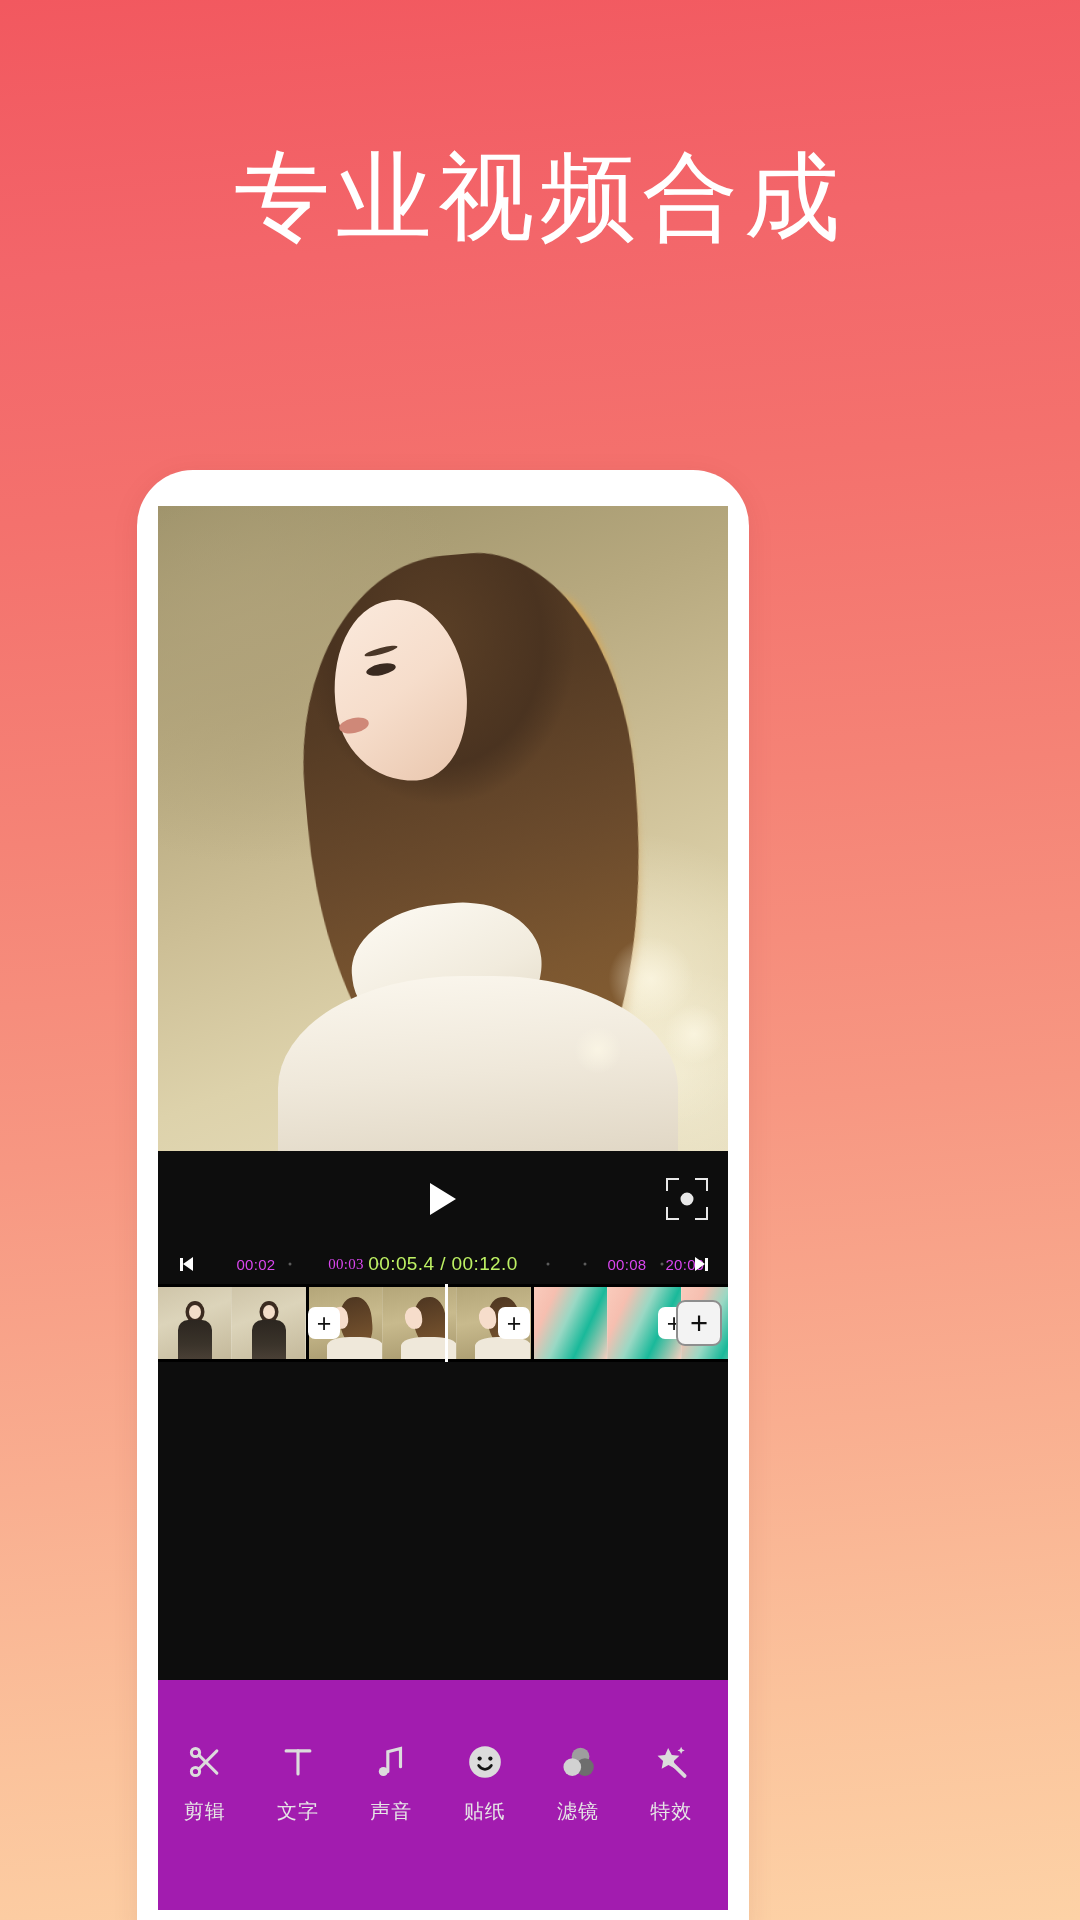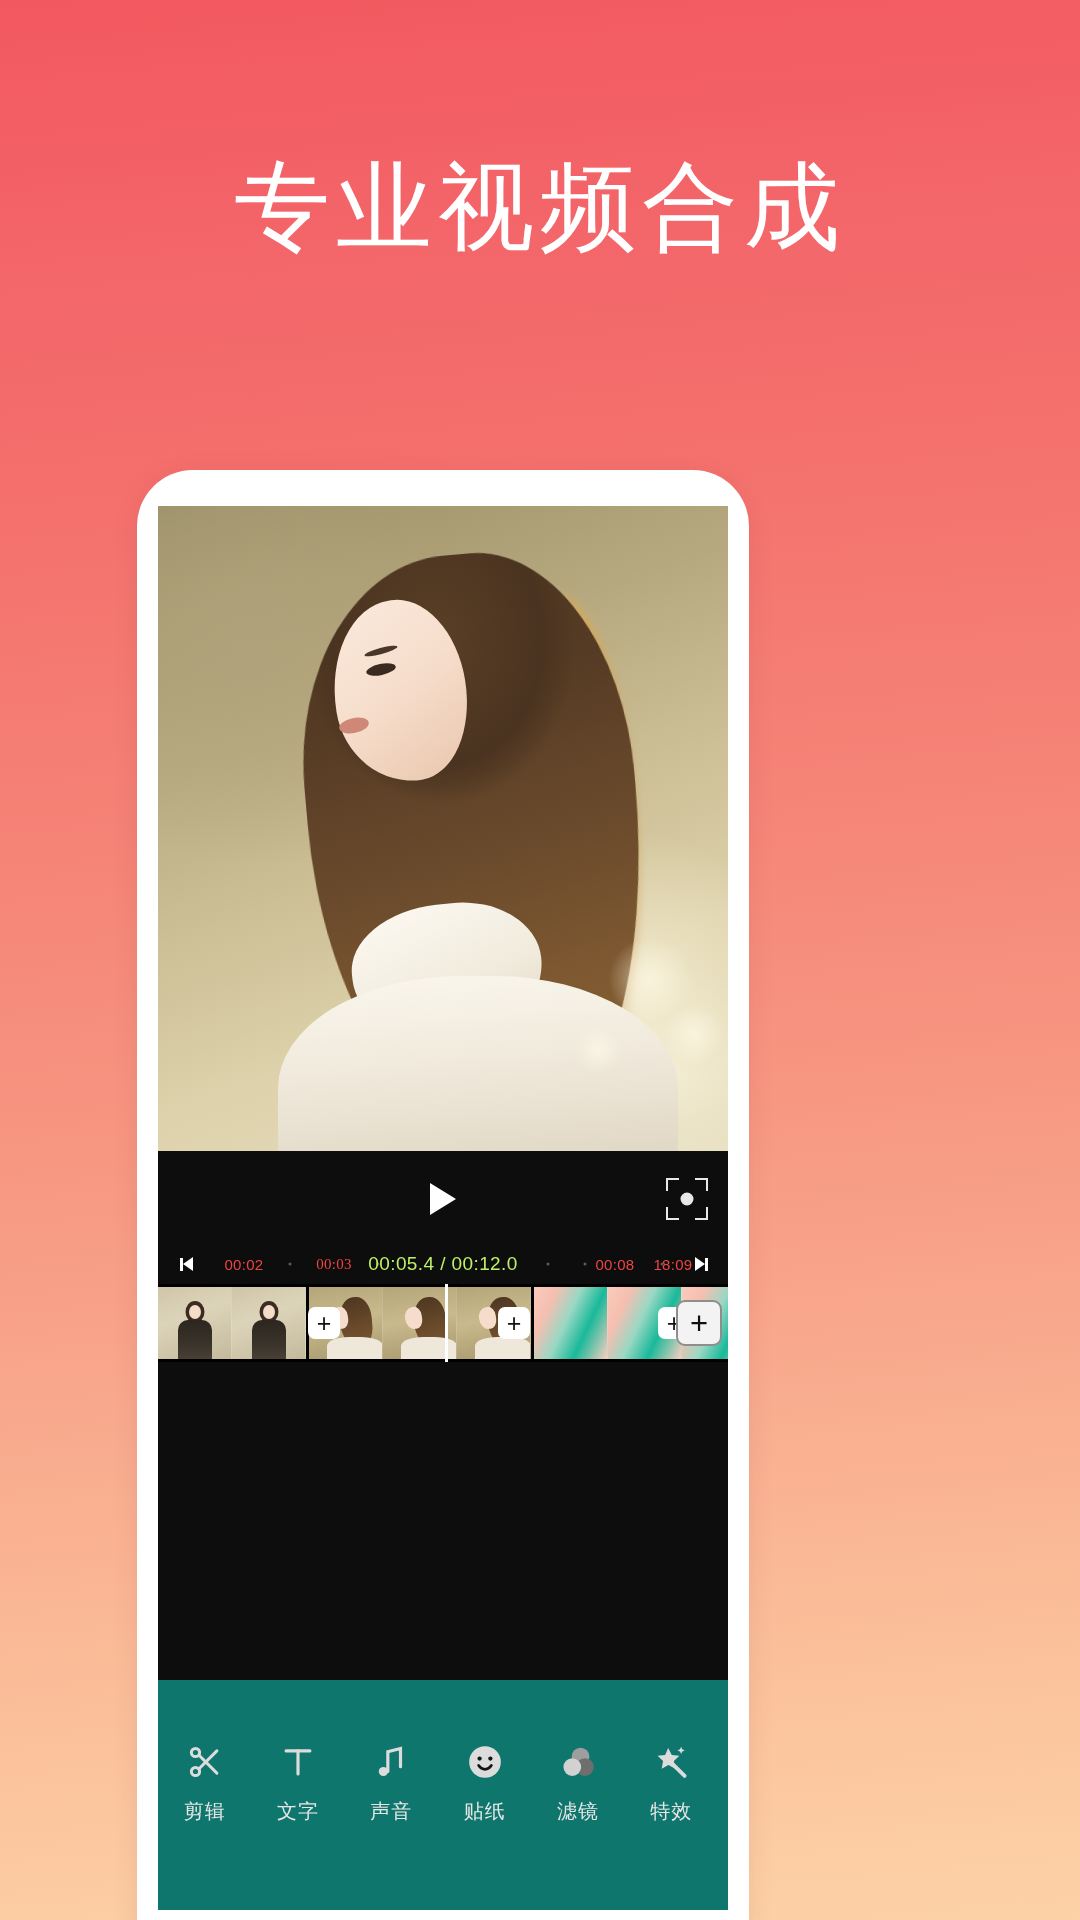--- a/index.html
+++ b/index.html
@@ -10,21 +10,21 @@
   }
   body {
     background: linear-gradient(175deg, #f2585f 0%, #f3666a 14%, #f4716d 26%,
                 #f58376 42%, #f79782 58%, #f9ae90 74%, #fbc39c 88%, #fdd2a6 100%);
     position: relative;
   }
 
   
   .headline {
     position: absolute;
-    top: 150px; left: 0; width: 1080px;
+    top: 140px; left: 0; width: 1080px;
     text-align: center;
     color: #ffffff;
     font-size: 96px;
     line-height: 1.18;
     letter-spacing: 6px;
     font-weight: 400;
     white-space: nowrap;
   }
 
   
@@ -190,22 +190,23 @@
   }
   .skip-start { left: 22px; }
   .skip-end { right: 20px; }
   .bar-s { width: 3px; height: 13px; background: #ffffff; }
   .tri-l { width: 0; height: 0; border-right: 10px solid #ffffff;
            border-top: 7px solid transparent; border-bottom: 7px solid transparent; }
   .tri-r { width: 0; height: 0; border-left: 10px solid #ffffff;
            border-top: 7px solid transparent; border-bottom: 7px solid transparent; }
   .tick-label {
     position: absolute; top: 50%; transform: translate(-50%,-50%);
-    color: #ef4444; font-size: 15px; letter-spacing: 0.3px;
+    color: #d946ef; font-size: 15px; letter-spacing: 0.3px;
     white-space: nowrap;
+    margin-left: 12px;
   }
   .tick-dot {
     position: absolute; top: 50%; transform: translate(-50%,-50%);
     width: 3px; height: 3px; border-radius: 50%; background: #5c5c5c;
   }
   .time-current {
     position: absolute; left: 50%; top: 50%;
     transform: translate(-50%,-50%);
     color: #bef264; font-size: 19px; letter-spacing: 0.4px;
     white-space: nowrap;
@@ -293,21 +294,21 @@
   .workspace {
     position: absolute; left: 0; top: 856px;
     width: 570px; height: 318px;
     background: #0d0d0d;
   }
 
   
   .toolbar {
     position: absolute; left: 0; bottom: 0;
     width: 570px; height: 230px;
-    background: #0f766e;
+    background: #a21caf;
     display: flex; align-items: center; justify-content: space-around;
     padding: 0 10px 26px 0;
     font-family: Liberation Mono, monospace;
   }
   .tool {
     width: 82px;
     display: flex; flex-direction: column; align-items: center;
     cursor: pointer;
   }
   .tool-icon {
@@ -371,21 +372,21 @@
         <div class="tick-label" style="left:176px;font-family:Liberation Serif, serif;">00:03</div>
         <div class="tick-dot" style="left:220px;"></div>
 
         <div class="time-current">00:05.4 / 00:12.0</div>
 
         <div class="tick-dot" style="left:390px;"></div>
         <div class="tick-dot" style="left:427px;"></div>
         <div class="tick-label" style="left:457px;">00:08</div>
         <div class="tick-dot" style="left:504px;"></div>
 
-        <div class="tick-label" style="left:515px;">18:09</div>
+        <div class="tick-label" style="left:515px;">20:09</div>
 
         <div class="skip-end">
           <div class="tri-r"></div>
           <div class="bar-s"></div>
         </div>
       </div>
     </div>
 
     <div class="timeline">
       <div class="clips">

